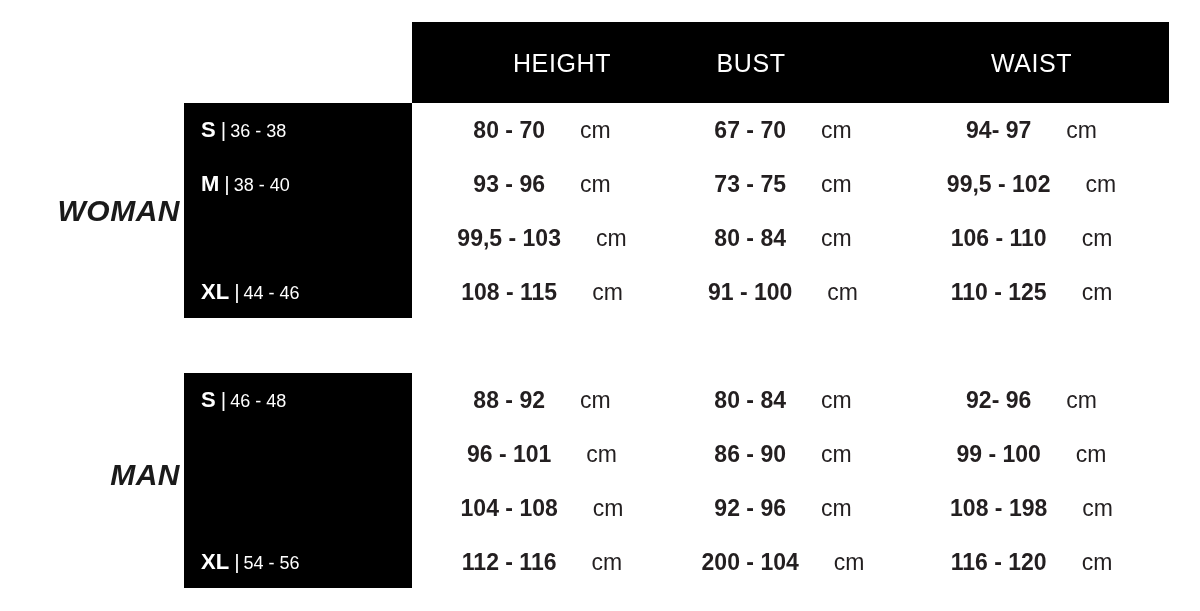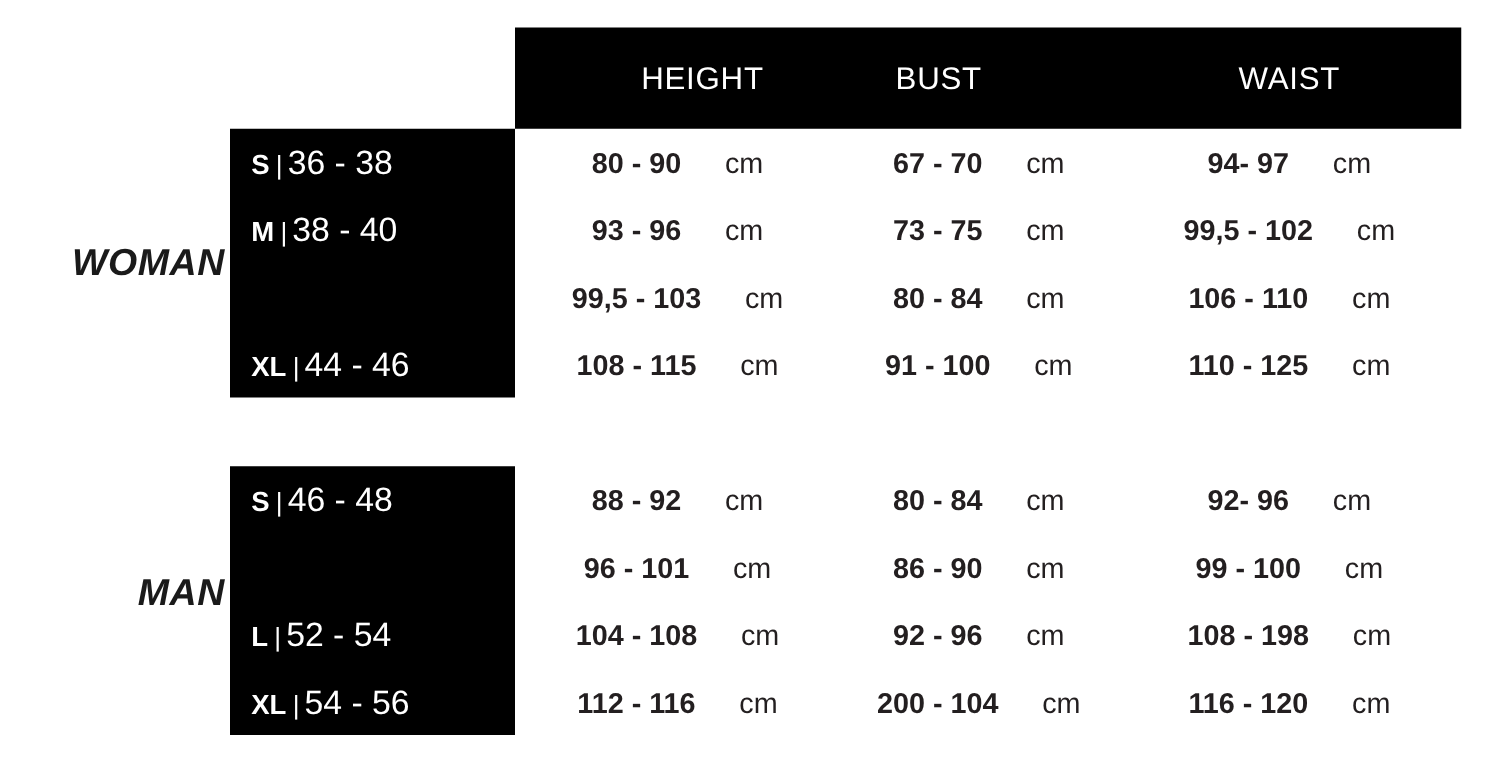--- a/index.html
+++ b/index.html
@@ -93,21 +93,21 @@
   .size-cell .sz {
     font-weight: bold;
     font-size: 22px;
   }
   .size-cell .sep {
     font-weight: normal;
     padding: 0 4px 0 5px;
   }
   .size-cell .rng {
     font-weight: normal;
-    font-size: 27px;
+    font-size: 18px;
   }
 
   .meas {
     position: absolute;
     height: 54px;
     line-height: 54px;
     text-align: center;
     font-size: 23px;
     color: #231f20;
     white-space: nowrap;
@@ -131,21 +131,21 @@
   <div class="col-head c3">WAIST</div>
 
   <div class="size-band woman"></div>
   <div class="group-label woman">WOMAN</div>
 
   <div class="row" style="top:103px;">
     <div class="size-cell">
       <span class="sz">S</span><span class="sep">|</span><span class="rng">36 - 38</span>
     </div>
     <div class="meas m1">
-      <span class="v">80 - 90</span><span class="u">cm</span>
+      <span class="v">80 - 70</span><span class="u">cm</span>
     </div>
     <div class="meas m2">
       <span class="v">67 - 70</span><span class="u">cm</span>
     </div>
     <div class="meas m3">
       <span class="v">94- 97</span><span class="u">cm</span>
     </div>
   </div>
 
   <div class="row" style="top:157px;">
@@ -214,23 +214,20 @@
     </div>
     <div class="meas m2">
       <span class="v">86 - 90</span><span class="u">cm</span>
     </div>
     <div class="meas m3">
       <span class="v">99 - 100</span><span class="u">cm</span>
     </div>
   </div>
 
   <div class="row" style="top:481px;">
-    <div class="size-cell">
-      <span class="sz">L</span><span class="sep">|</span><span class="rng">52 - 54</span>
-    </div>
     <div class="meas m1">
       <span class="v">104 - 108</span><span class="u">cm</span>
     </div>
     <div class="meas m2">
       <span class="v">92 - 96</span><span class="u">cm</span>
     </div>
     <div class="meas m3">
       <span class="v">108 - 198</span><span class="u">cm</span>
     </div>
   </div>

